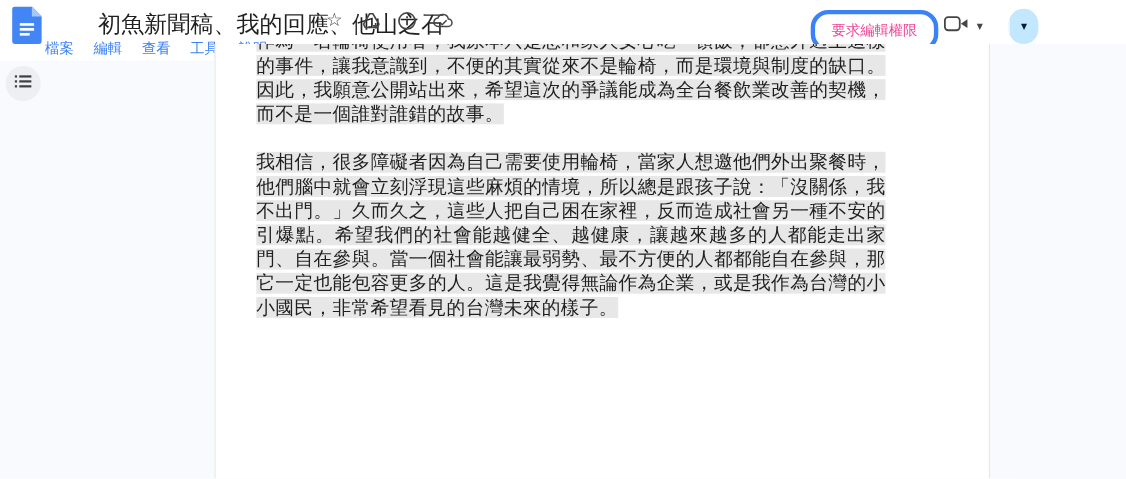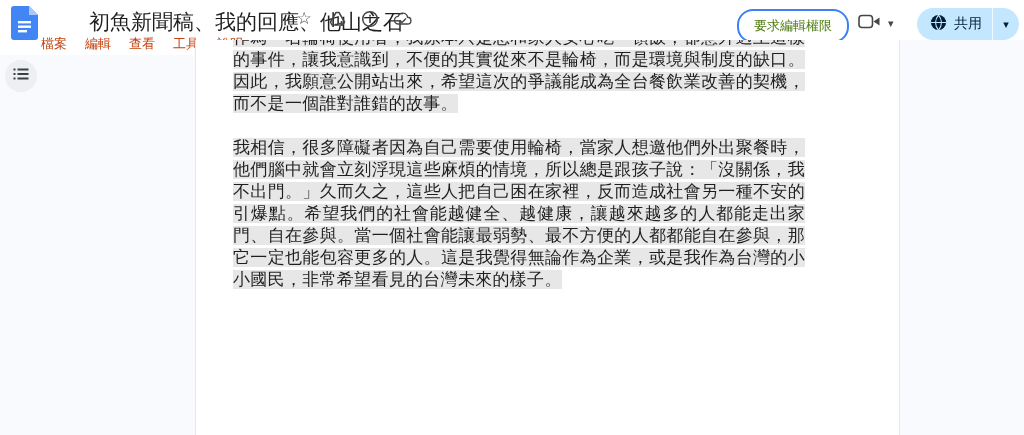--- a/index.html
+++ b/index.html
@@ -10,27 +10,27 @@
     -webkit-font-smoothing:antialiased;
   }
   
   .header{position:absolute;left:0;top:0;width:1024px;height:40px;background:#ffffff;}
   .header-ext{position:absolute;left:0;top:40px;width:194px;height:15px;background:#ffffff;}
   .docs-logo{position:absolute;left:11px;top:6px;width:27px;height:34px;cursor:pointer;}
   .doc-title{position:absolute;left:45px;top:8px;font-size:21px;color:#1f1f1f;white-space:nowrap;margin-left:44px;}
   .title-icons{position:absolute;left:294px;top:9px;display:flex;align-items:center;gap:13px;color:#444746;}
   .title-icons .ticon{width:20px;height:20px;display:flex;align-items:center;justify-content:center;cursor:pointer;}
   .star-glyph{font-size:17px;line-height:20px;color:#444746;}
-  .menubar{position:absolute;left:36px;top:33px;display:flex;gap:8px;font-size:13px;color:#c2410c;}
+  .menubar{position:absolute;left:36px;top:33px;display:flex;gap:8px;font-size:13px;color:#3b82f6;}
   .menubar .menu-item{padding:2px 5px;border-radius:4px;cursor:pointer;white-space:nowrap;}
   
   .request-btn{
     position:absolute;left:737px;top:9px;height:30px;padding:0 15px;
-    border:2px solid #3b82f6;border-radius:16px;background:#ffffff;
-    color:#4d7c0f;font-size:13px;line-height:30px;white-space:nowrap;cursor:pointer;
+    border:4px solid #3b82f6;border-radius:16px;background:#ffffff;
+    color:#ec4899;font-size:13px;line-height:30px;white-space:nowrap;cursor:pointer;
   }
   .meet-btn{position:absolute;left:858px;top:13px;display:flex;align-items:center;gap:7px;color:#444746;cursor:pointer;}
   .caret{font-size:11px;color:#444746;line-height:1;}
   .share-btn{
     position:absolute;left:917px;top:8px;height:32px;display:flex;align-items:stretch;
     background:#c2e7ff;border-radius:16px;color:#001d35;font-size:14px;overflow:hidden;
   }
   .share-main{display:flex;align-items:center;gap:7px;padding:0 10px 0 13px;cursor:pointer;}
   .share-divider{width:1px;background:rgba(255,255,255,0.75);margin:0;}
   .share-caret{display:flex;align-items:center;justify-content:center;width:26px;cursor:pointer;}
@@ -111,29 +111,20 @@
   <span>
     <svg width="23" height="17" viewBox="0 0 23 17">
       <rect x="1" y="2.5" width="13.5" height="12" rx="3" fill="none" stroke="#444746" stroke-width="1.6"></rect>
       <path d="M15.5 8.5 l6 -4 v8 z" fill="#444746"></path>
     </svg>
   </span>
   <span class="caret">▾</span>
 </div>
 
 <div class="share-btn">
-  <div class="share-main">
-    <span>
-      <svg width="17" height="17" viewBox="0 0 17 17">
-        <circle cx="8.5" cy="8.5" r="7.6" fill="#001d35"></circle>
-        <path d="M1 8.5 h15 M8.5 1 a11 11 0 0 1 0 15 M8.5 1 a11 11 0 0 0 0 15" fill="none" stroke="#c2e7ff" stroke-width="1.1"></path>
-      </svg>
-    </span>
-    <span>共用</span>
-  </div>
   <div class="share-divider"></div>
   <div class="share-caret">
     <span class="caret">▾</span>
   </div>
 </div>
 
 <div class="outline-btn">
   <span>
     <svg width="18" height="16" viewBox="0 0 18 16">
       <rect x="1.5" y="2.5" width="2" height="2" fill="#3c4043"></rect>

